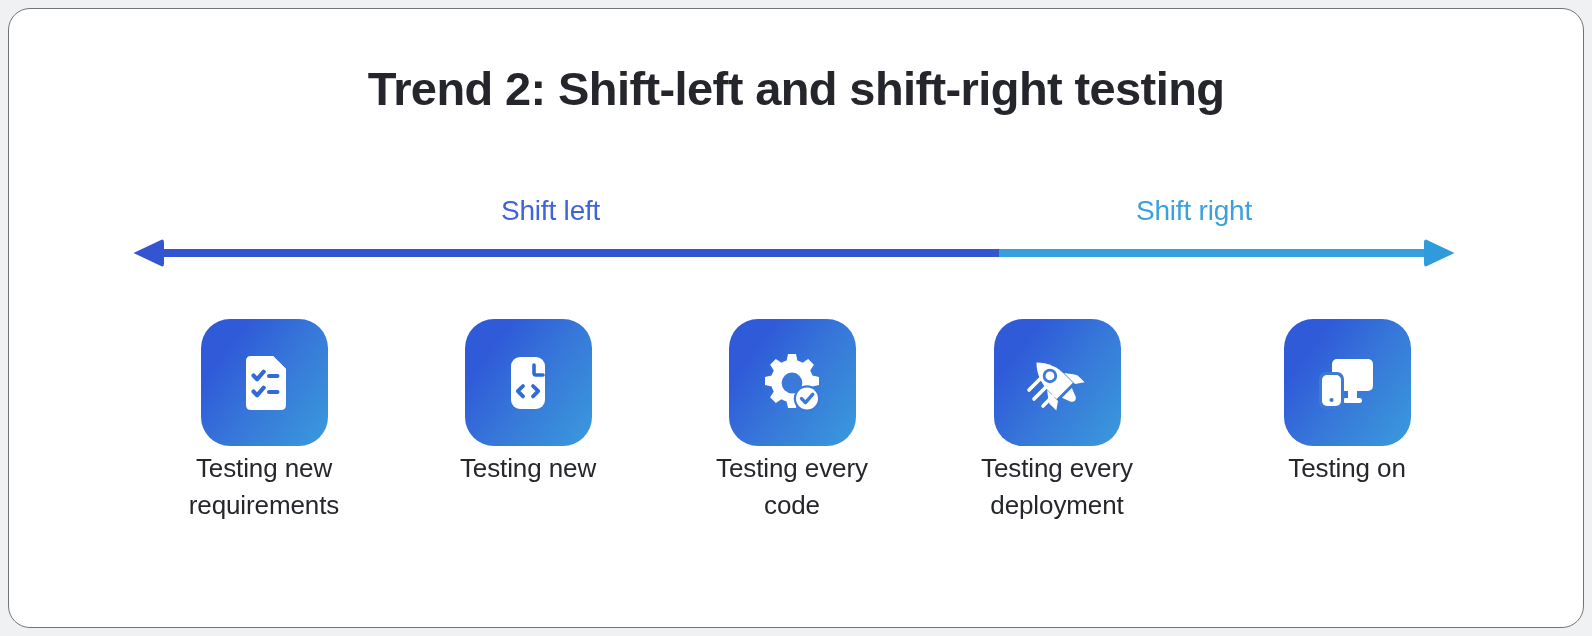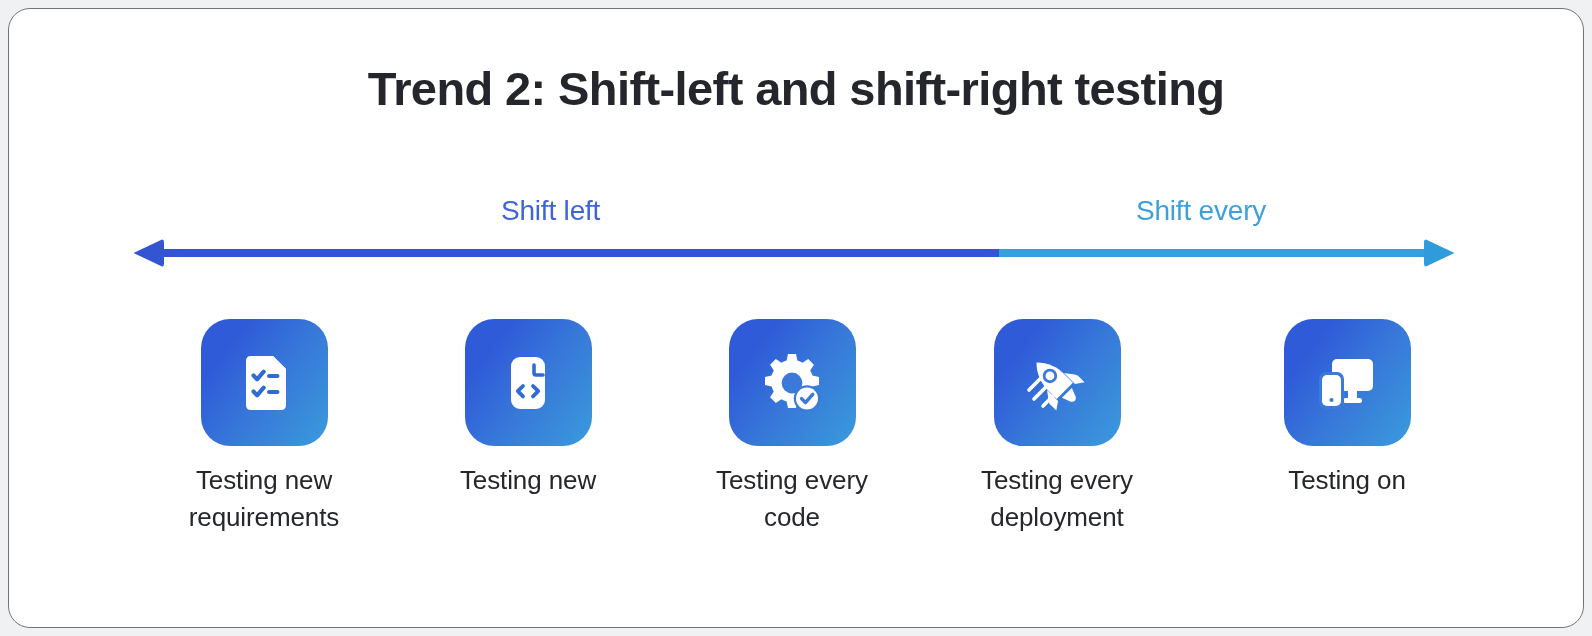--- a/index.html
+++ b/index.html
@@ -102,36 +102,36 @@
     background: linear-gradient(127deg, #2f5bd8 0%, #2f5bd8 22%, #3778d9 55%, #3a9bdc 100%);
     display: flex;
     align-items: center;
     justify-content: center;
   }
   .tile svg {
     display: block;
   }
 
   .caption {
-    margin-top: 16px;
+    margin-top: 4px;
     font-size: 26px;
     line-height: 37px;
     color: #26272c;
     letter-spacing: -0.1px;
   }
 </style>
 </head>
 <body>
 
 <div id="card">
 
   <div id="title">Trend 2: Shift-left and shift-right testing</div>
 
   <div class="axis-label" id="label-shift-left">Shift left</div>
-  <div class="axis-label" id="label-shift-right">Shift every</div>
+  <div class="axis-label" id="label-shift-right">Shift right</div>
 
   <div id="axis">
     <svg viewBox="0 0 1326 32" xmlns="http://www.w3.org/2000/svg">
 
       <g>
         <path d="M2.5 16 L30 3 Q33 1.5 33 5.5 L33 26.5 Q33 30.5 30 29 Z" fill="#3355d1"></path>
       </g>
 
       <rect x="30" y="12" width="838" height="8" fill="#3355d1"></rect>
 

